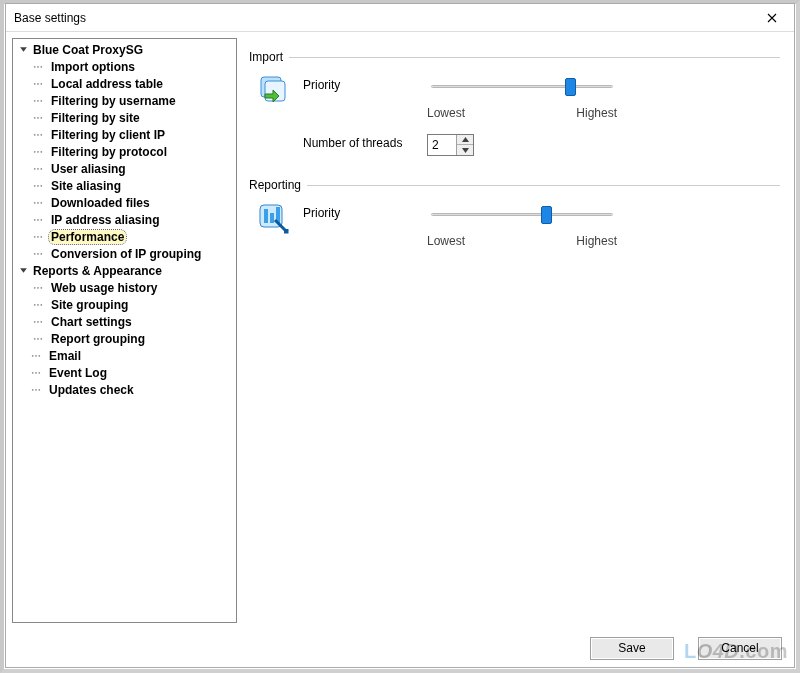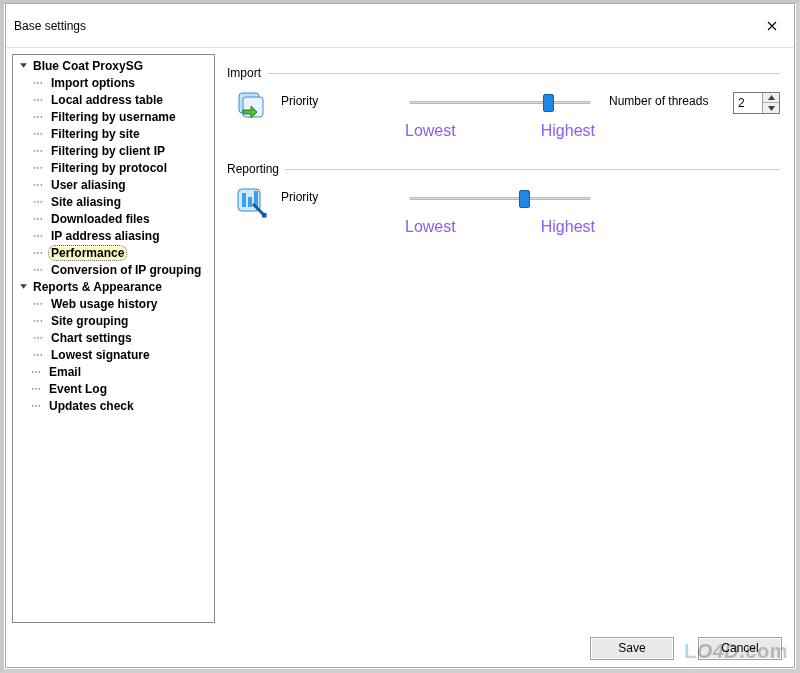--- a/index.html
+++ b/index.html
@@ -24,21 +24,21 @@
   }
   .window {
     position: absolute;
     left: 5px; right: 5px; top: 3px; bottom: 5px;
     background: #fff;
     border: 1px solid #aaa;
     display: flex;
     flex-direction: column;
   }
   .titlebar {
-    height: 44px;
+    height: 28px;
     display: flex;
     align-items: center;
     border-bottom: 1px solid #ddd;
     padding: 0 0 0 8px;
   }
   .titlebar-title {
     flex: 1;
     color: #000;
     font-size: 12px;
   }
@@ -121,21 +121,21 @@
   .group-header .line {
     flex: 1; height: 1px; background: #ccc;
   }
   .group-header .gh-label { color: #000; }
   .group-body {
     display: flex;
     gap: 14px;
     padding: 4px 0 10px 8px;
   }
   .group-icon { width: 32px; height: 32px; flex:0 0 32px; }
-  .fieldcol { flex:1; display:flex; flex-direction:row; gap:14px; padding-top:2px; }
+  .fieldcol { flex:1; display:flex; flex-direction:column; gap:14px; padding-top:2px; }
   .fieldrow {
     display: flex;
     align-items: flex-start;
     gap: 10px;
   }
   .fieldlabel { width: 114px; color:#000; padding-top:2px; }
   .fieldlabel.small { width: 114px; }
   .slider-block { display:flex; flex-direction:column; gap:4px; }
   .slider-track {
     width: 190px; height: 20px; position: relative;
@@ -146,21 +146,21 @@
     border:1px solid #b8b8b8; border-radius:2px;
   }
   .thumb {
     position:absolute; top:2px; width:11px; height:18px;
     background: #1e87e5;
     border:1px solid #0f5fa8;
     border-radius:2px;
   }
   .slider-scale {
     display:flex; justify-content:space-between;
-    width: 190px; color:#8b5cf6; font-size:16px;
+    width: 190px; color:#404040; font-size:12px;
     padding-top: 6px;
   }
   .spinner {
     display:inline-flex; border:1px solid #7a7a7a; height:22px;
   }
   .spinner input {
     width: 28px; border:none; outline:none; text-align:left;
     padding: 0 4px; font: inherit;
   }
   .spinner .btns {
@@ -326,21 +326,21 @@
                 </li>
               <li>
                   <div class="row">
                     <span class="dots">⋯</span>
                     <span class="label">Chart settings</span>
                   </div>
                 </li>
               <li>
                   <div class="row">
                     <span class="dots">⋯</span>
-                    <span class="label">Lowest signature</span>
+                    <span class="label">Report grouping</span>
                   </div>
                 </li>
             </ul>
           </li>
           <li>
               <div class="row" style="padding-left:16px">
                 <span class="dots">⋯</span>
                 <span class="label">Email</span>
               </div>
             </li>

